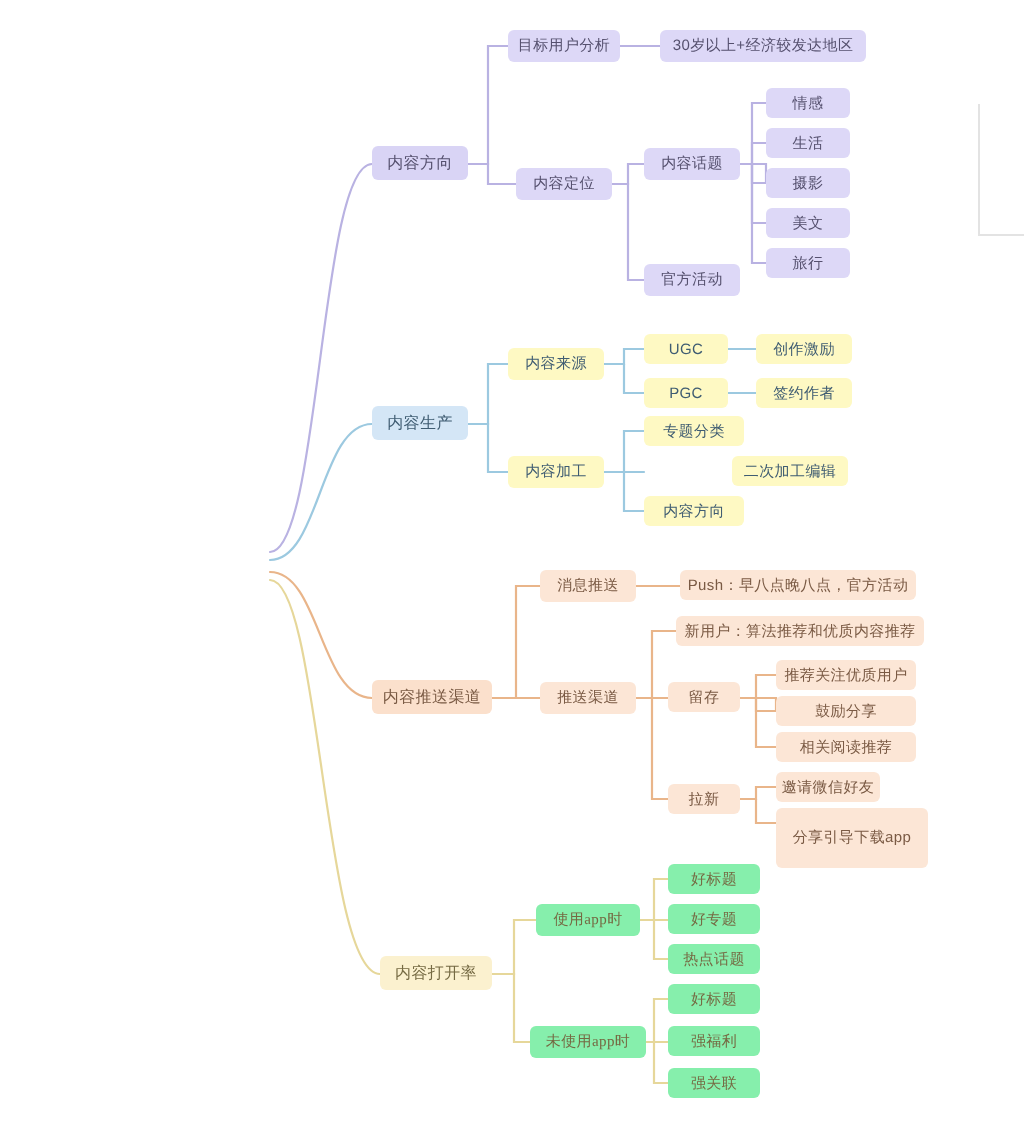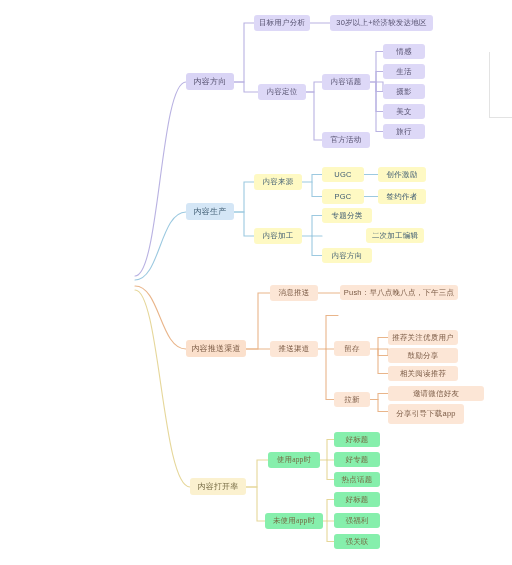--- a/index.html
+++ b/index.html
@@ -120,32 +120,33 @@
   <div class="node blue-2" style="left:378px;top:189px;width:48px;height:15px;">签约作者</div>
 
   <div class="node blue-2" style="left:254px;top:228px;width:48px;height:16px;">内容加工</div>
   <div class="node blue-2" style="left:322px;top:208px;width:50px;height:15px;">专题分类</div>
   <div class="node blue-2" style="left:322px;top:228px;width:58px;height:15px;margin-left:44px;">二次加工编辑</div>
   <div class="node blue-2" style="left:322px;top:248px;width:50px;height:15px;">内容方向</div>
 
   <div class="node orange lvl2" style="left:186px;top:340px;width:60px;height:17px;">内容推送渠道</div>
 
   <div class="node orange-2" style="left:270px;top:285px;width:48px;height:16px;">消息推送</div>
-  <div class="node orange-2" style="left:340px;top:285px;width:118px;height:15px;">Push：早八点晚八点，下午三点</div>
+  <div class="node orange-2" style="left:340px;top:285px;width:118px;height:15px;">Push：早八点晚八点，官方活动</div>
 
   <div class="node orange-2" style="left:270px;top:341px;width:48px;height:16px;">推送渠道</div>
+  <div class="node orange-2" style="left:338px;top:308px;width:124px;height:15px;">新用户：算法推荐和优质内容推荐</div>
 
   <div class="node orange-2" style="left:334px;top:341px;width:36px;height:15px;">留存</div>
   <div class="node orange-2" style="left:388px;top:330px;width:70px;height:15px;">推荐关注优质用户</div>
   <div class="node orange-2" style="left:388px;top:348px;width:70px;height:15px;">鼓励分享</div>
   <div class="node orange-2" style="left:388px;top:366px;width:70px;height:15px;">相关阅读推荐</div>
 
   <div class="node orange-2" style="left:334px;top:392px;width:36px;height:15px;">拉新</div>
-  <div class="node orange-2" style="left:388px;top:386px;width:96px;height:15px;">邀请微信好友</div>
-  <div class="node orange-2" style="left:388px;top:404px;width:76px;height:20px;">分享引导下载app</div>
+  <div class="node orange-2" style="left:388px;top:386px;width:52px;height:15px;">邀请微信好友</div>
+  <div class="node orange-2" style="left:388px;top:404px;width:76px;height:30px;">分享引导下载app</div>
 
   <div class="node yellow lvl2" style="left:190px;top:478px;width:56px;height:17px;">内容打开率</div>
 
   <div class="node yellow-2" style="left:268px;top:452px;width:52px;height:16px;">使用app时</div>
   <div class="node yellow-2" style="left:334px;top:432px;width:46px;height:15px;">好标题</div>
   <div class="node yellow-2" style="left:334px;top:452px;width:46px;height:15px;">好专题</div>
   <div class="node yellow-2" style="left:334px;top:472px;width:46px;height:15px;">热点话题</div>
 
   <div class="node yellow-2" style="left:265px;top:513px;width:58px;height:16px;">未使用app时</div>
   <div class="node yellow-2" style="left:334px;top:492px;width:46px;height:15px;">好标题</div>

